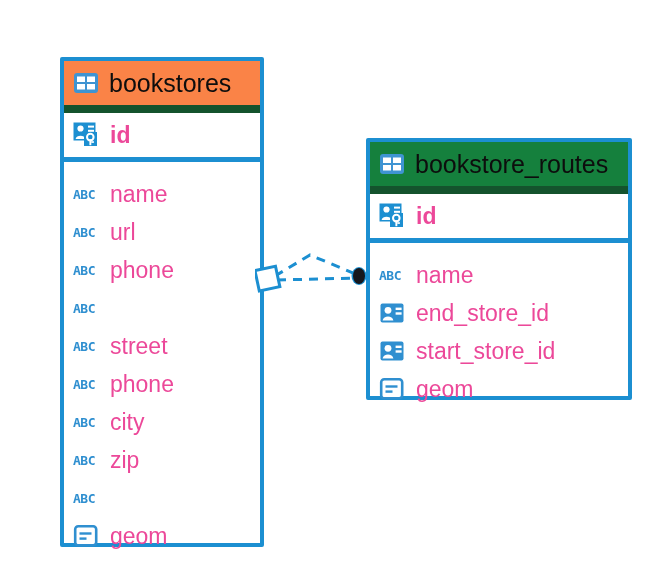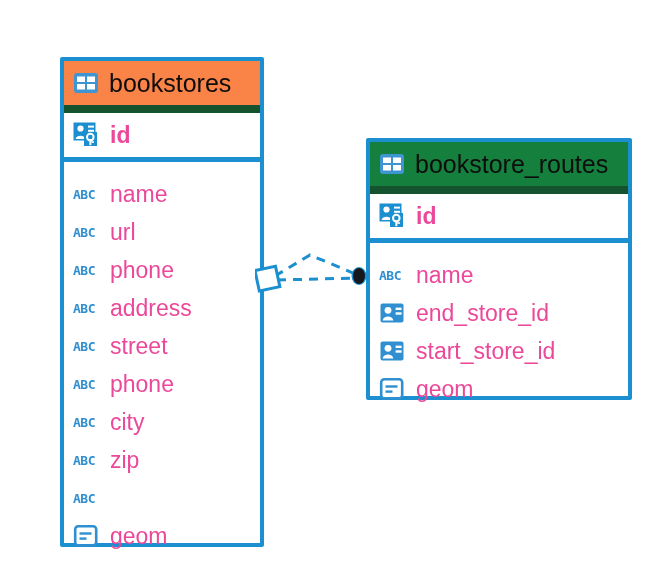--- a/index.html
+++ b/index.html
@@ -169,21 +169,20 @@
         <div class="row">
           <span class="abc-icon">ABC</span>
           <span class="row-label">url</span>
         </div>
         <div class="row">
           <span class="abc-icon">ABC</span>
           <span class="row-label">phone</span>
         </div>
         <div class="row">
           <span class="abc-icon">ABC</span>
-          <span class="row-label">address</span>
         </div>
         <div class="row">
           <span class="abc-icon">ABC</span>
           <span class="row-label">street</span>
         </div>
         <div class="row">
           <span class="abc-icon">ABC</span>
           <span class="row-label">phone</span>
         </div>
         <div class="row">

